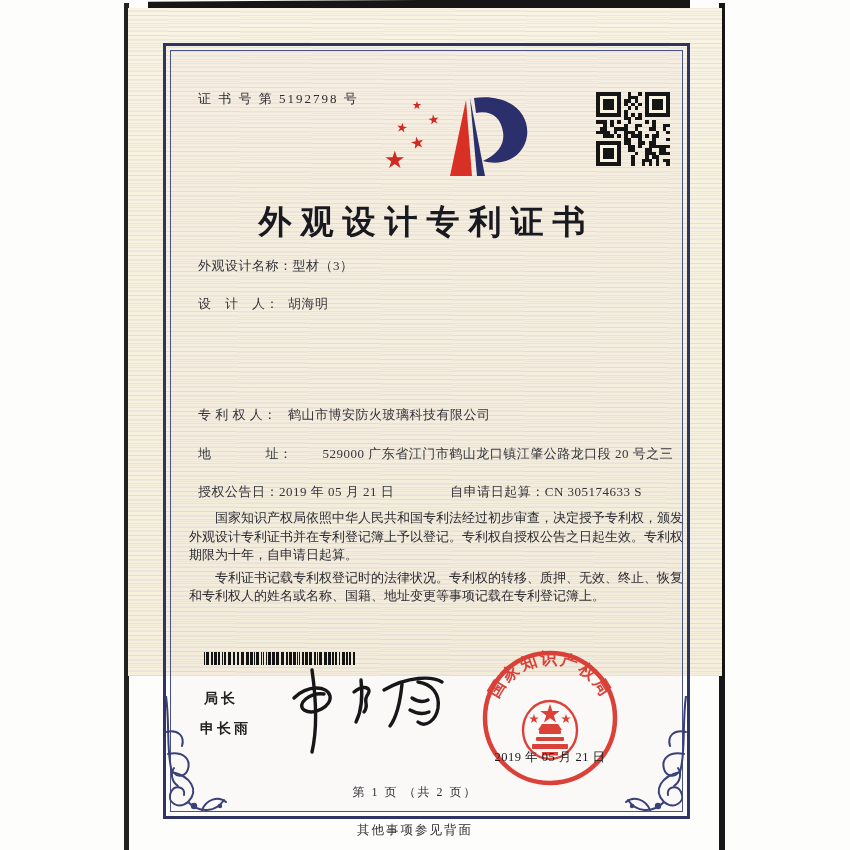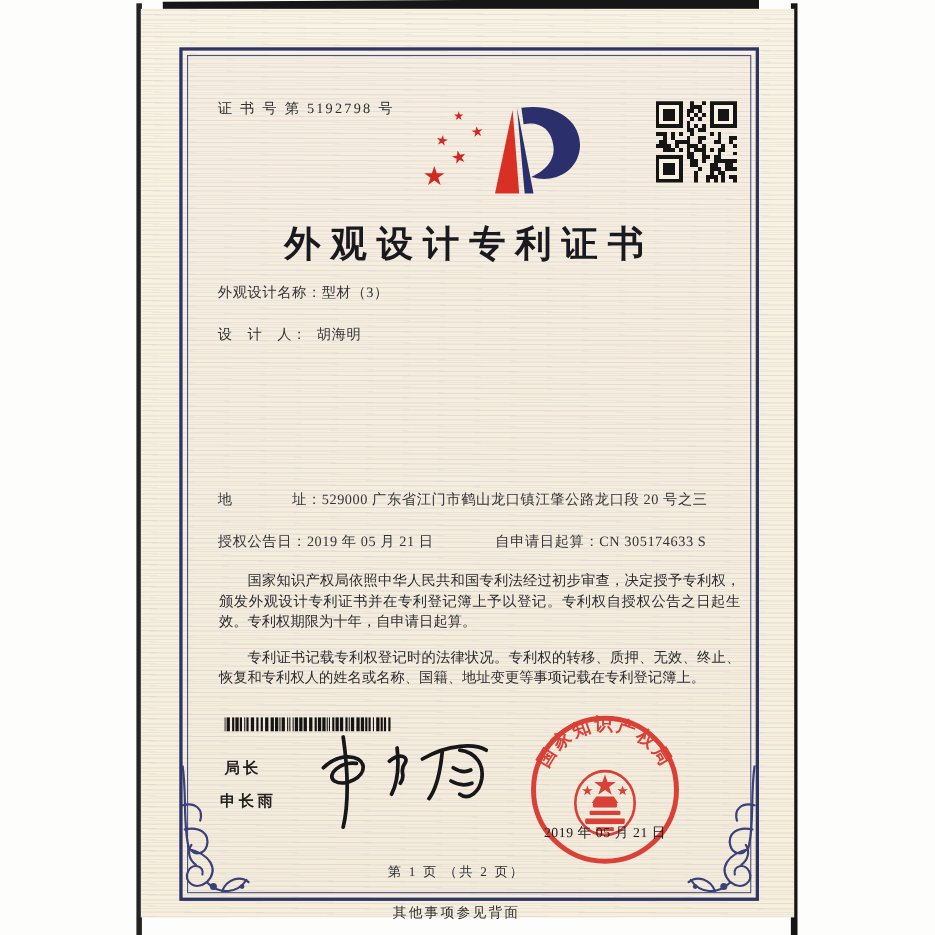--- a/index.html
+++ b/index.html
@@ -15,21 +15,21 @@
   #stage{position:relative;width:850px;height:850px;overflow:hidden;background:#fdfdfb;}
 
   
   .edge{position:absolute;background:#161616;}
   .edge-top{left:148px;top:0;width:542px;height:11px;transform:rotate(-0.35deg);}
   .edge-right{left:719px;top:3px;width:6px;height:847px;}
   .edge-left{left:124px;top:3px;width:5px;height:847px;background:#232323;}
 
   
   #paper{
-    position:absolute;left:128px;top:8px;width:594px;height:826px;
+    position:absolute;left:128px;top:8px;width:594px;height:668px;
     background:
       repeating-linear-gradient(0deg, rgba(183,138,158,0.13) 0 1px, rgba(0,0,0,0) 1px 4px),
       repeating-linear-gradient(0.8deg, rgba(138,148,198,0.09) 0 1px, rgba(0,0,0,0) 1px 5px),
       linear-gradient(#f8f3e2,#f5efdc);
   }
 
   
   #frame{position:absolute;left:42px;top:42px;width:513px;height:762px;border:1px solid #4a5088;background:rgba(233,205,214,0.07);}
   #frame::before{content:"";position:absolute;inset:-8px;border:3px solid var(--frame-navy);}
 
@@ -40,26 +40,26 @@
   .cert-number{position:absolute;left:70px;top:82px;font-size:13px;letter-spacing:2px;color:#2c2c33;}
 
   #logo{position:absolute;left:252px;top:86px;}
   #qr{position:absolute;left:468px;top:84px;}
 
   .title{position:absolute;left:42px;top:180px;width:513px;text-align:center;
     font-size:33px;font-weight:bold;letter-spacing:9px;color:#191920;margin-top:12px;}
   .frow{position:absolute;display:flex;font-size:13px;letter-spacing:0.5px;color:#33333a;line-height:20px;}
   .lab{flex:0 0 90px;white-space:nowrap;}
   .val{white-space:nowrap;}
-  .val-addr{white-space:normal;width:372px;}
+  .val-addr{white-space:normal;width:372px;margin-left:30px;}
   .grant-row{display:flex;gap:56px;}
   .grant-group{display:flex;}
 
   .paras{position:absolute;left:57px;top:497px;width:502px;}
-  .paras p{margin:14px;text-indent:2em;font-size:13px;line-height:18.6px;text-align:justify;color:#2b2b31;}
+  .paras p{margin:4px;text-indent:2em;font-size:13px;line-height:18.6px;text-align:justify;color:#2b2b31;}
 
   #barcode{position:absolute;left:76px;top:644px;}
 
   .director-title{position:absolute;left:76px;top:682px;font-size:14px;letter-spacing:3px;font-weight:600;color:#222;}
   .director-name{position:absolute;left:72px;top:712px;font-size:14px;letter-spacing:3px;font-weight:600;color:#222;}
   #signature{position:absolute;left:138px;top:656px;}
 
   #seal{position:absolute;left:352px;top:640px;opacity:0.93;}
   .seal-date{position:absolute;left:356px;top:741px;width:132px;font-size:12.5px;letter-spacing:0.5px;color:#1c1c1c;text-align:center;}
 
@@ -253,20 +253,24 @@
     <div class="title">外观设计专利证书</div>
 
     <div class="frow" style="top:248px;left:70px;text-align:center;">
       <span class="lab">外观设计名称：</span>
       <span class="val">型材（3）</span>
     </div>
     <div class="frow" style="top:286px;left:70px;">
       <span class="lab">设　计　人：</span>
       <span class="val">胡海明</span>
     </div>
+    <div class="frow" style="top:397px;left:70px;">
+      <span class="lab">专 利 权 人：</span>
+      <span class="val">鹤山市博安防火玻璃科技有限公司</span>
+    </div>
     <div class="frow" style="top:436px;left:70px;">
       <span class="lab">地　　　　址：</span>
       <span class="val val-addr">529000 广东省江门市鹤山龙口镇江肇公路龙口段 20 号之三</span>
     </div>
     <div class="frow grant-row" style="top:474px;left:70px;font-family:Liberation Serif, serif;">
       <span class="grant-group">
         <span>授权公告日：</span>
         <span>2019 年 05 月 21 日</span>
       </span>
       <span class="grant-group">

